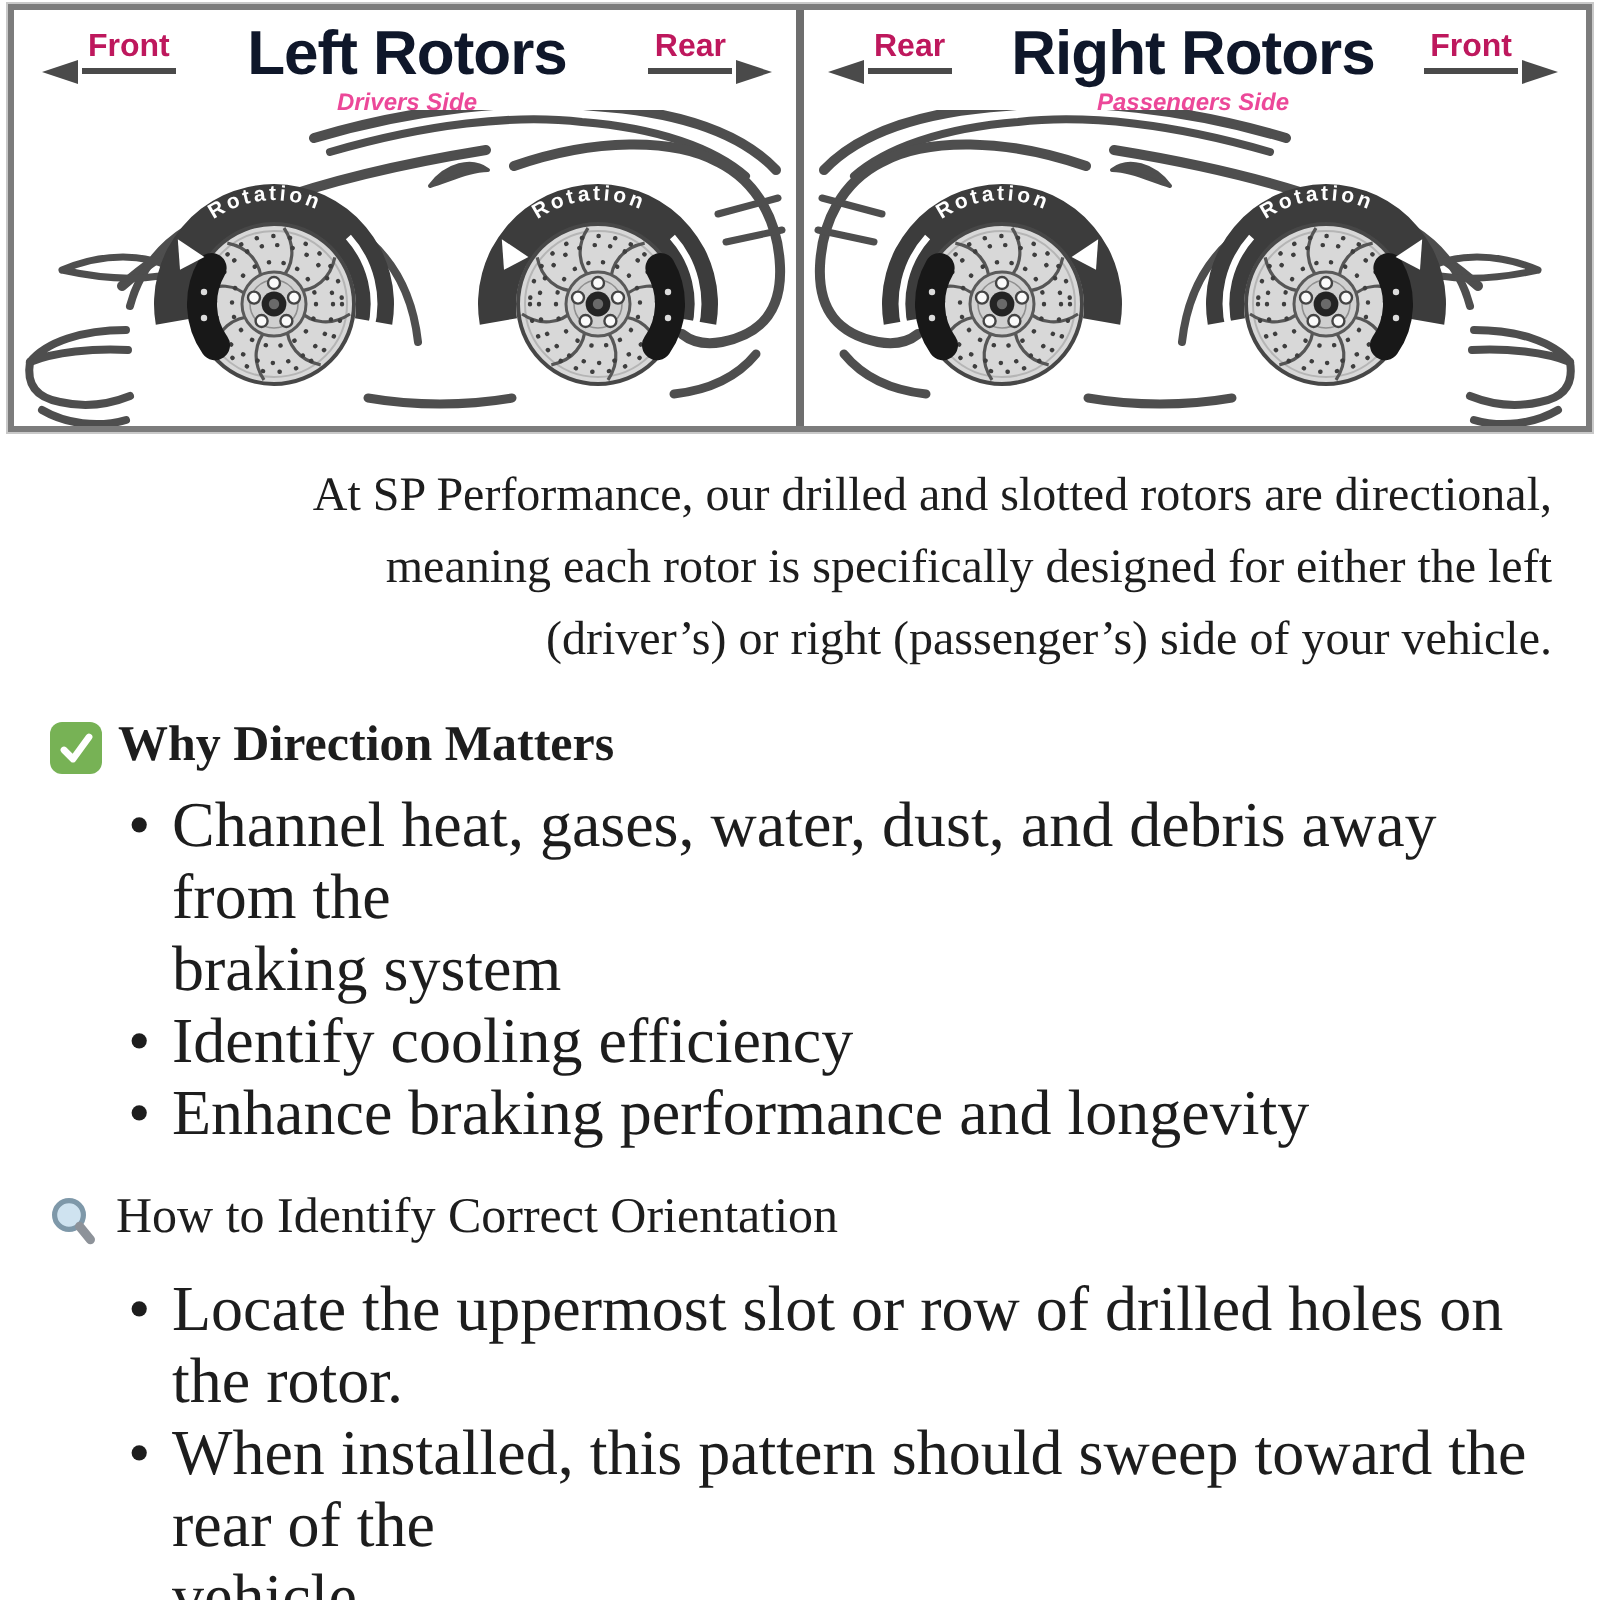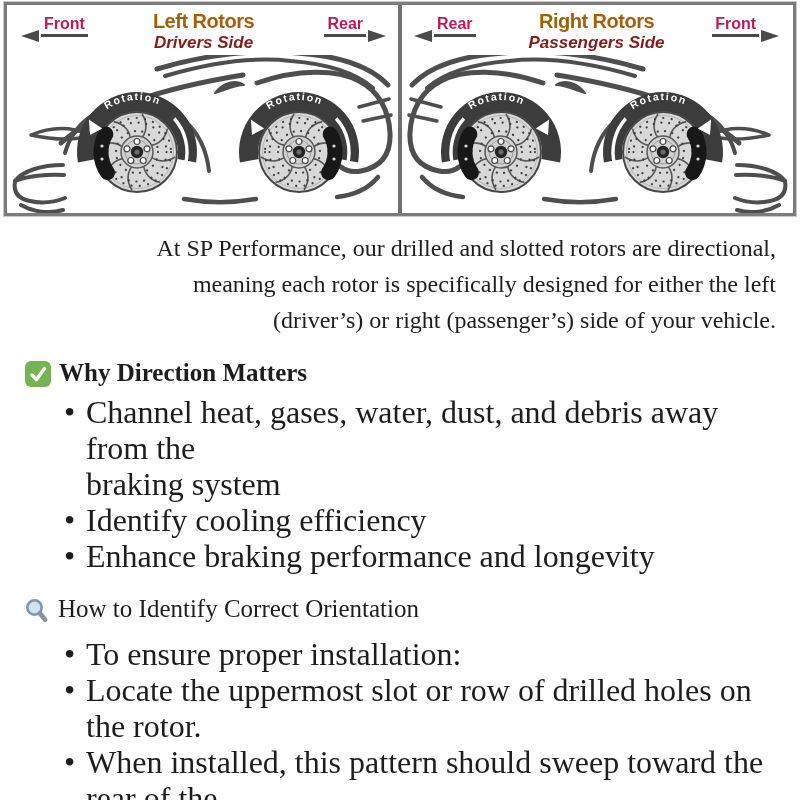--- a/index.html
+++ b/index.html
@@ -7,22 +7,22 @@
   .page{width:800px;}
 
   
   .diagram{position:relative;margin:2px 4px 0;height:208px;background:#fff;
            border:3px solid #7c7c7c;box-shadow:0 0 0 1px #c9c9c9;}
   .divider{position:absolute;left:50%;top:0;bottom:0;width:4px;margin-left:-2px;background:#6e6e6e;}
   .cars{position:absolute;left:0;bottom:0;}
   .panel-head{position:absolute;top:6px;width:393px;height:46px;font-family:"Liberation Sans",sans-serif;}
   .panel-head.left{left:0;} .panel-head.right{left:393px;}
   .titles{position:absolute;left:0;right:0;top:0;text-align:center;line-height:1;}
-  .title{font-size:20px;font-weight:700;color:#a16207;letter-spacing:-.5px;}
-  .subtitle{font-size:17px;font-weight:700;font-style:italic;color:#7f1d1d;margin-top:3px;}
+  .title{font-size:31px;font-weight:700;color:#0f172a;letter-spacing:-.5px;}
+  .subtitle{font-size:12px;font-weight:700;font-style:italic;color:#ec4899;margin-top:3px;}
   .dir{position:absolute;top:4px;font-size:16px;font-weight:700;color:#be185d;}
   .dir .lbl{position:relative;display:inline-block;border-bottom:3px solid #4a4a4a;padding:0 3px 1px;}
   .dir.at-left{left:34px;} .dir.at-right{right:34px;}
   .ah{position:absolute;width:0;height:0;border-top:6px solid transparent;border-bottom:6px solid transparent;bottom:-8px;}
   .ah.pt-left{left:-20px;border-right:18px solid #4a4a4a;}
   .ah.pt-right{right:-20px;border-left:18px solid #4a4a4a;}
 
   
   .content{padding:0 24px;}
   .ml{white-space:pre-line;text-align:right;}
@@ -187,20 +187,19 @@
       <span class="emoji">
         <svg width="27" height="27" viewBox="0 0 27 27">
           <circle cx="10.5" cy="10.5" r="7.2" fill="#cfe3f0" stroke="#7e98a9" stroke-width="2.6"></circle>
           <line x1="15.8" y1="16.2" x2="21.2" y2="22.8" stroke="#8d9299" stroke-width="4.6" stroke-linecap="round"></line>
         </svg>
       </span>
       <span>How to Identify Correct Orientation</span>
     </h2>
 
     <ul class="blist second">
-      <li><span class="ml">To ensure proper installation:</span></li>
       <li><span class="ml">Locate the uppermost slot or row of drilled holes on the rotor.</span></li>
       <li><span class="ml">When installed, this pattern should sweep toward the rear of the
 vehicle.</span></li>
     </ul>
 
   </div>
 </div>
 
 </body></html>

